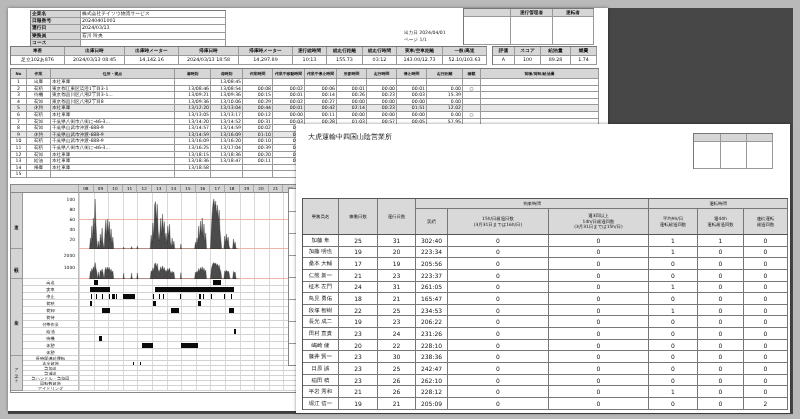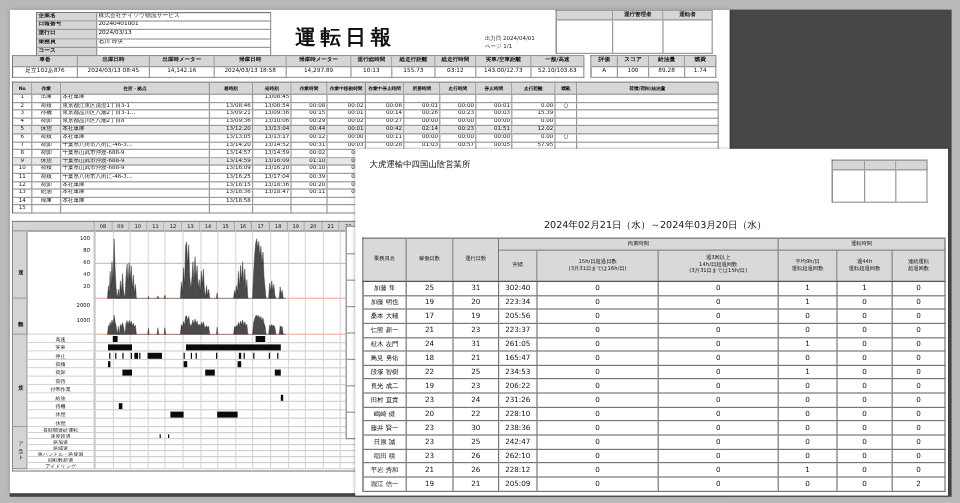--- a/index.html
+++ b/index.html
@@ -50,21 +50,20 @@
         <div class="c" style="height: 7.2px; line-height: 6.2px; font-size: 4.8px; text-align: left;">株式会社テイソウ物流サービス</div>
         <div class="c th" style="height: 7.2px; line-height: 6.2px; font-size: 4.8px; text-align: left;">日報番号</div>
         <div class="c" style="height: 7.2px; line-height: 6.2px; font-size: 4.8px; text-align: left;">20240401001</div>
         <div class="c th" style="height: 7.2px; line-height: 6.2px; font-size: 4.8px; text-align: left;">運行日</div>
         <div class="c" style="height: 7.2px; line-height: 6.2px; font-size: 4.8px; text-align: left;">2024/03/13</div>
         <div class="c th" style="height: 7.2px; line-height: 6.2px; font-size: 4.8px; text-align: left;">乗務員</div>
         <div class="c" style="height: 7.2px; line-height: 6.2px; font-size: 4.8px; text-align: left;">石川 玲央</div>
         <div class="c th" style="height: 7.2px; line-height: 6.2px; font-size: 4.8px; text-align: left;">コース</div>
         <div class="c" style="height: 7.2px; line-height: 6.2px; font-size: 4.8px; text-align: left;"></div>
       </div>
-    <div class="t1 abs" style="left:180px;top:12px;width:200px;">運転日報</div>
     <div class="meta abs" style="left:396px;top:22px;width:64px;">
       <span>出力日 2024/04/01</span><br>
       <span>ページ 1/1</span>
     </div>
     <div id="sig1-tbl" class="tbl" style="left: 455px; top: 0px; grid-template-columns: 47px 42px 41px;">
         <div class="c th" style="height: 8px; line-height: 7px; font-size: 4.6px;"></div>
         <div class="c th" style="height: 8px; line-height: 7px; font-size: 4.6px;">運行管理者</div>
         <div class="c th" style="height: 8px; line-height: 7px; font-size: 4.6px;">運転者</div>
         <div class="c" style="height: 28px; line-height: 27px; font-size: 4.6px;"></div>
         <div class="c" style="height: 28px; line-height: 27px; font-size: 4.6px;"></div>
@@ -465,21 +464,20 @@
   <div id="doc2" class="page">
     <div class="abs" style="left:12px;top:8px;font-size:7px;color:#111;">大虎運輸中四国山陰営業所</div>
     <div id="sig2-tbl" class="tbl" style="left:397px;top:9px;grid-template-columns:27px 26px 26px;grid-template-rows:8px 27px;">
       <div class="c th"></div>
       <div class="c th"></div>
       <div class="c th"></div>
       <div class="c"></div>
       <div class="c"></div>
       <div class="c"></div>
     </div>
-    <div class="abs" style="left:90px;top:58px;width:320px;font-size:8px;text-align:center;color:#111;">2024年02月21日（水）～2024年03月20日（水）</div>
 
     <div id="h2grid" style="left:6px;top:74px;grid-template-columns:36px 39px 38px 32px 101px 100px 49px 46px 44px;grid-template-rows:10px 26px;">
       <div class="c2 h2c" style="grid-column:1;grid-row:1/3;">乗務員名</div>
       <div class="c2 h2c" style="grid-column:2;grid-row:1/3;">稼働日数</div>
       <div class="c2 h2c" style="grid-column:3;grid-row:1/3;">運行日数</div>
       <div class="c2 h2c" style="grid-column:4/7;grid-row:1;">拘束時間</div>
       <div class="c2 h2c" style="grid-column:7/10;grid-row:1;">運転時間</div>
       <div class="c2 h2c" style="grid-column:4;grid-row:2;">実績</div>
       <div class="c2 h2c pl" style="grid-column:5;grid-row:2;">15h/日超過日数
 (3月31日までは16h/日)</div>

